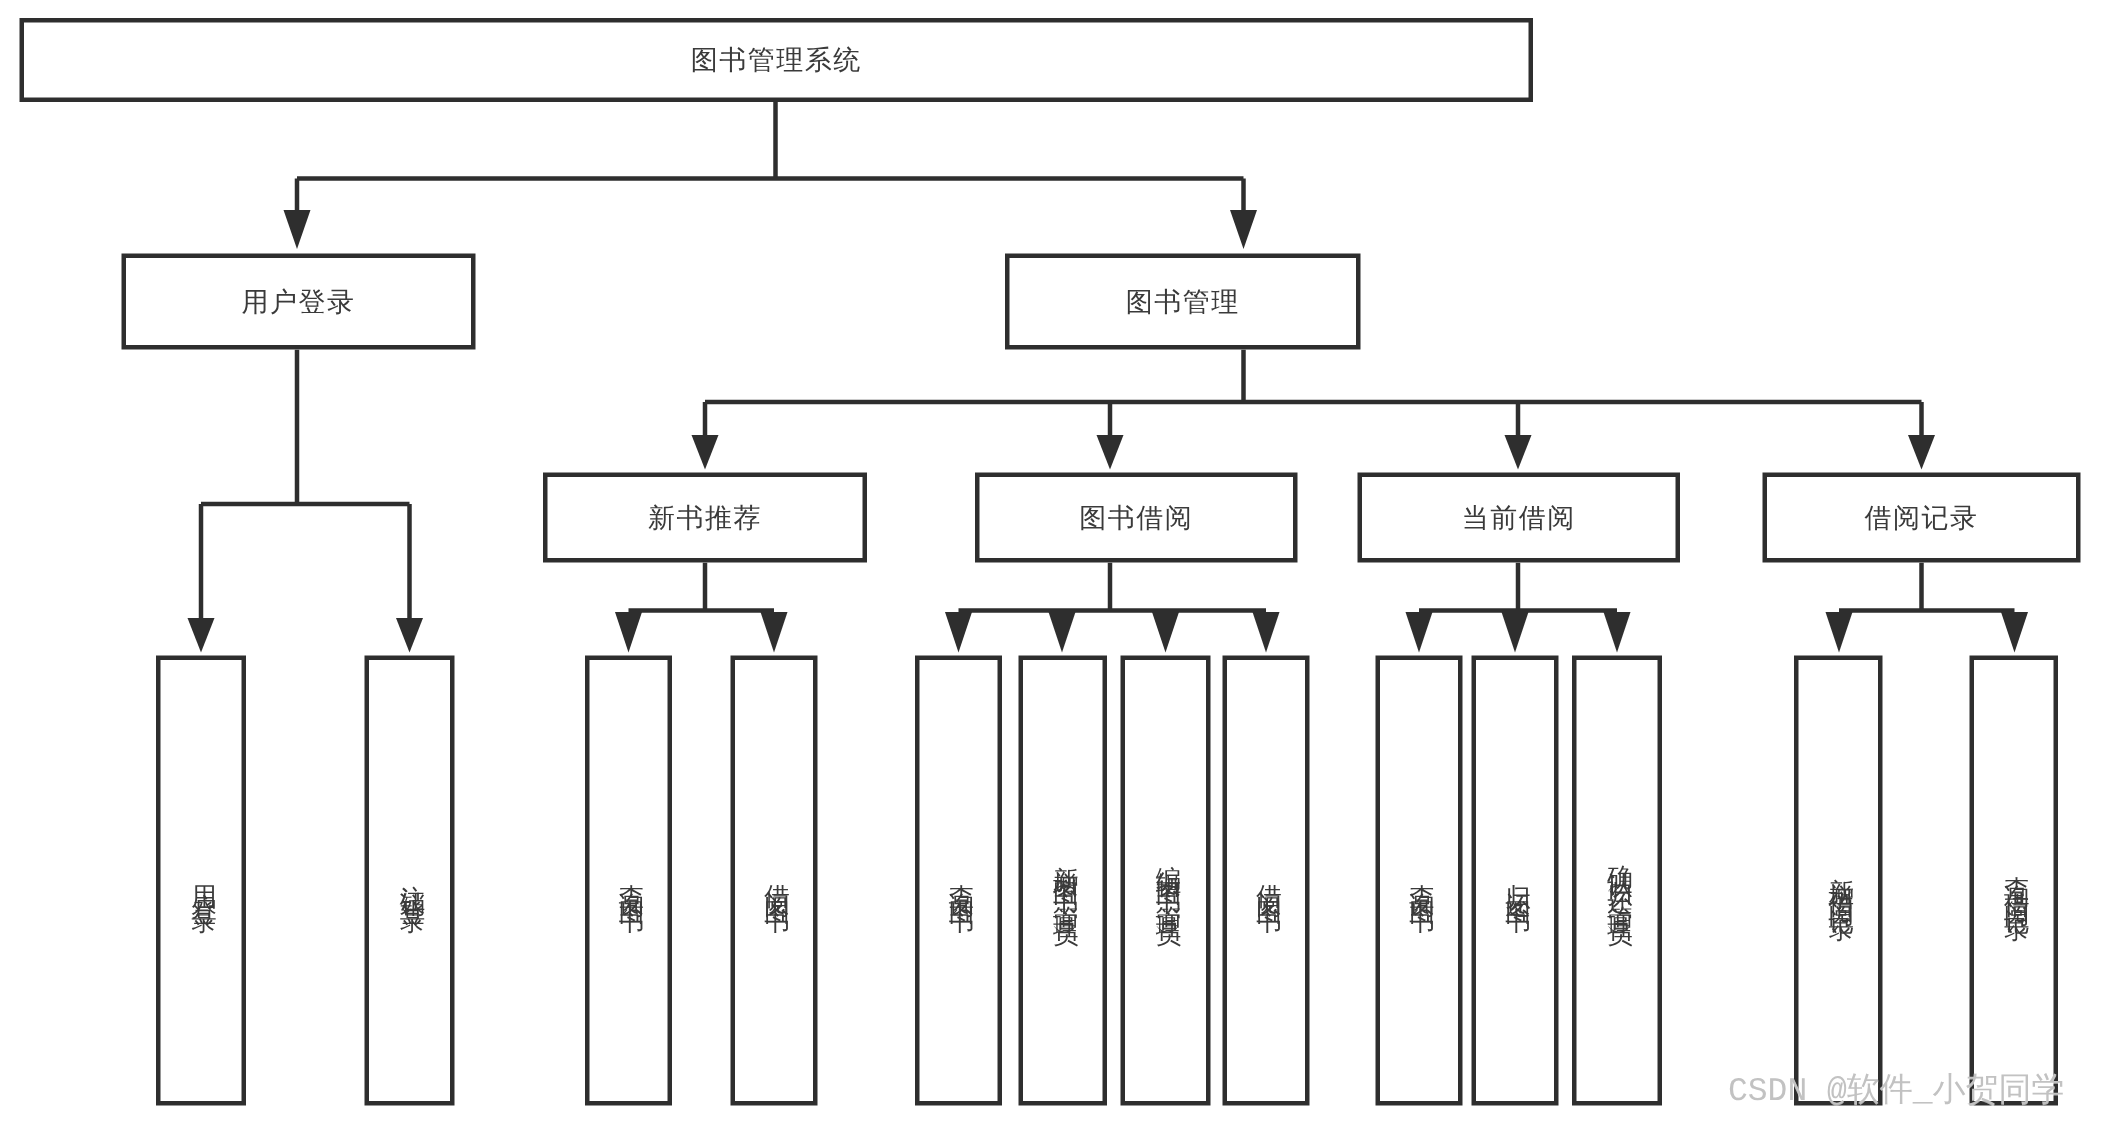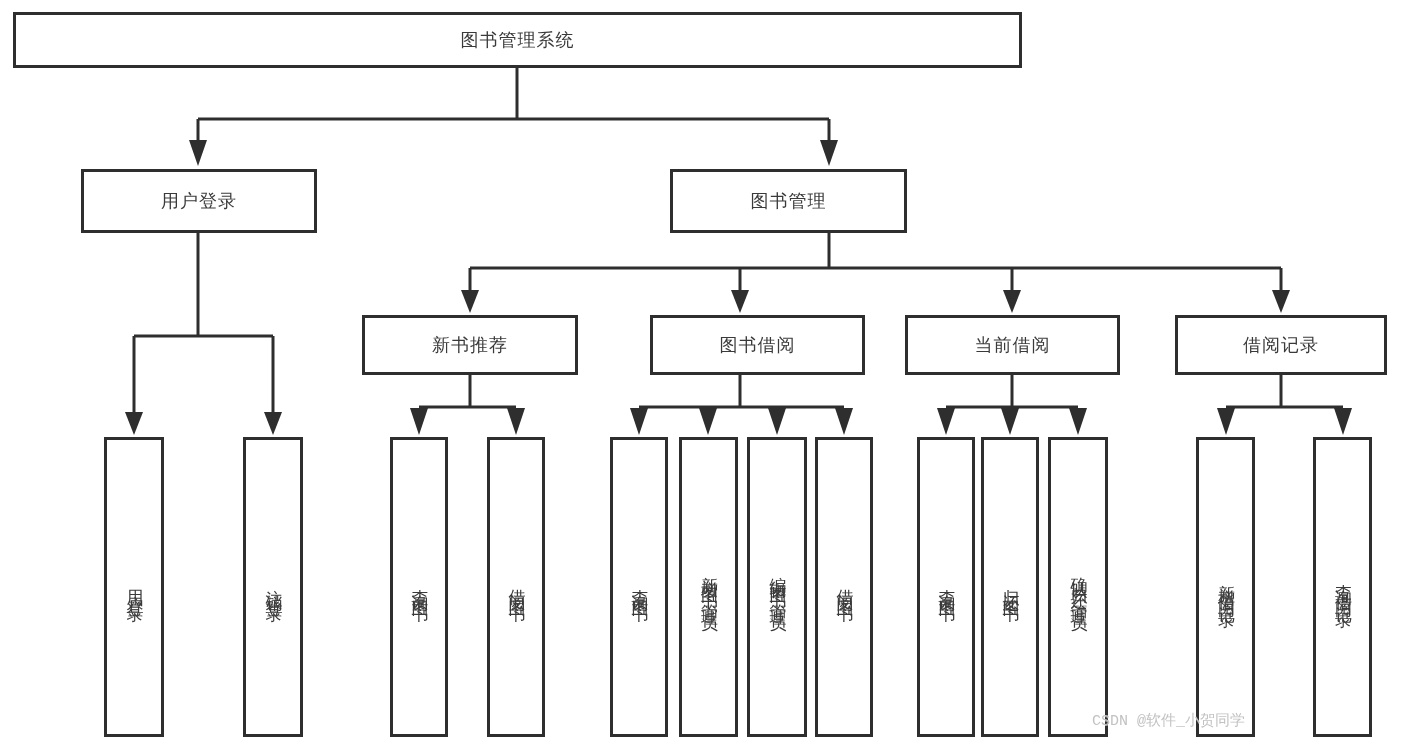--- a/index.html
+++ b/index.html
@@ -30,24 +30,24 @@
   }
   .leaf span{
     writing-mode:vertical-rl;
     text-orientation:mixed;
     letter-spacing:0.32em;
     line-height:1;
     font-size:17px;
   }
   .watermark{
     position:absolute;
-    left:1092px;top:711px;
+    left:1152px;top:711px;
     width:248px;
     color:var(--wm);
-    font-size:15px;
+    font-size:22px;
     white-space:nowrap;
     text-shadow:0 1px 0 rgba(255,255,255,.6);
   }
 </style>
 </head>
 <body>
 
 <div class="canvas">
 
   <svg class="wires" viewBox="0 0 1405 747" xmlns="http://www.w3.org/2000/svg" aria-hidden="true">

